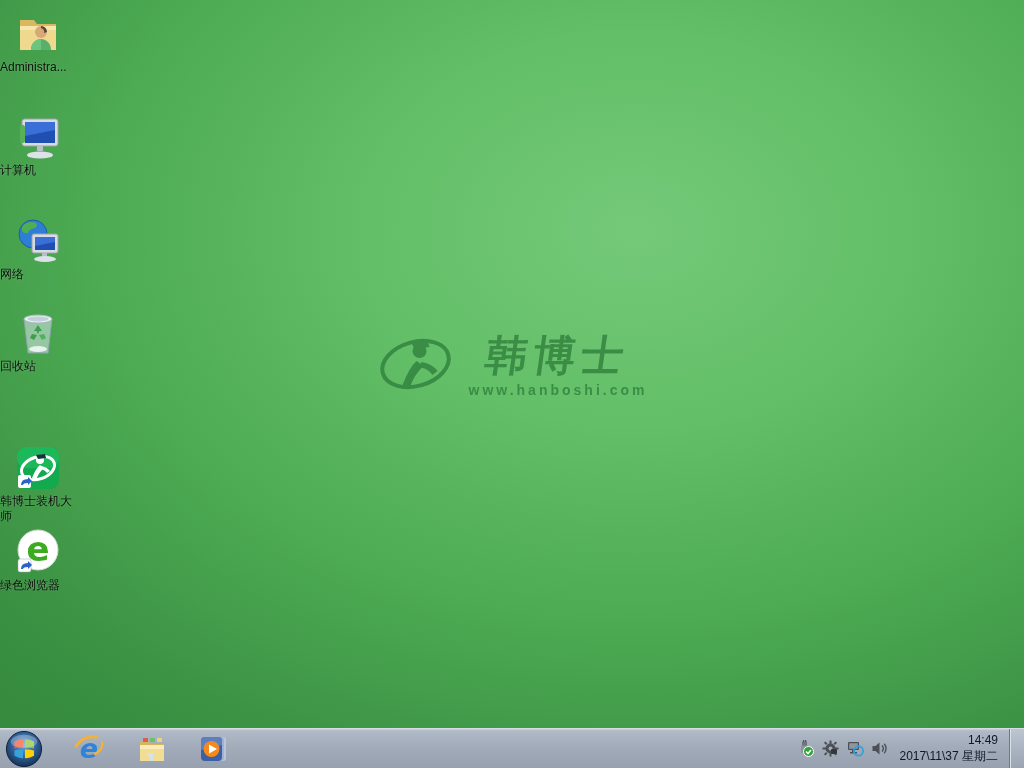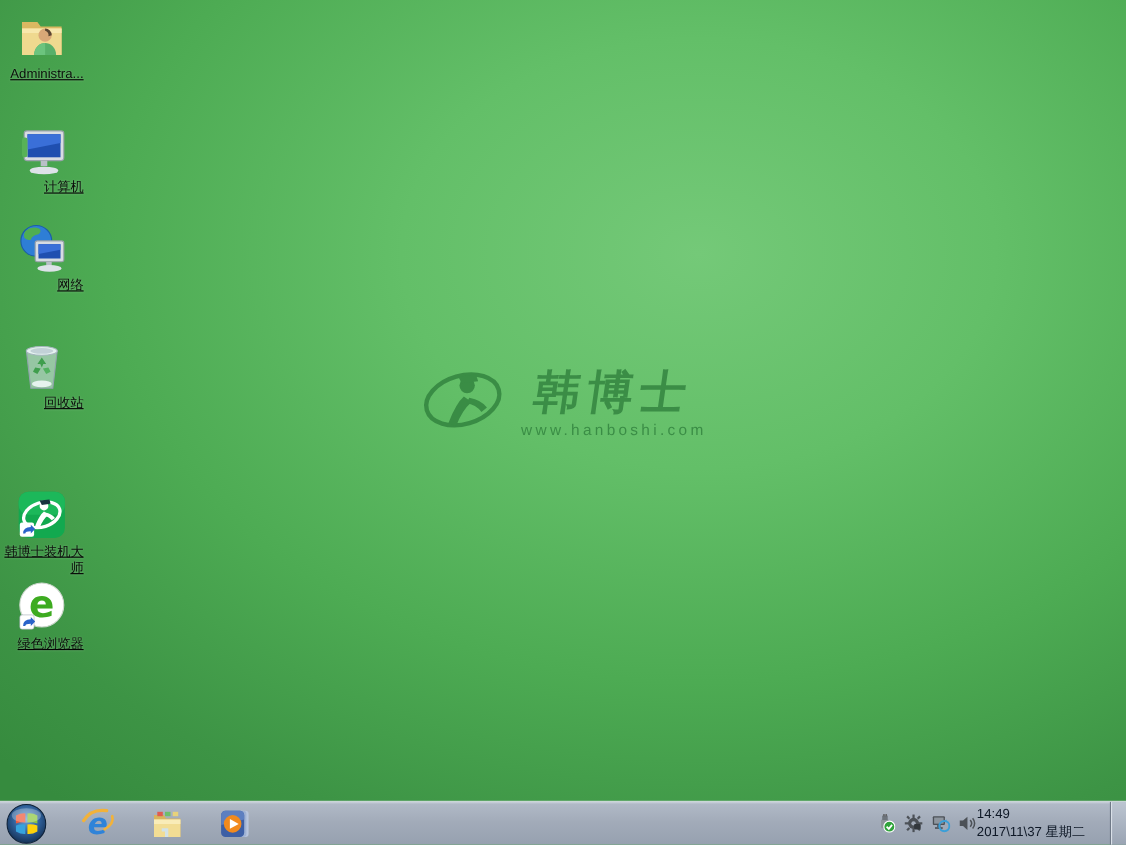--- a/index.html
+++ b/index.html
@@ -3,53 +3,53 @@
 <meta charset="utf-8">
 <style>
   html,body{margin:0;padding:0;}
   body{
     width:1024px;height:768px;overflow:hidden;position:relative;
     font-family:"Liberation Sans",sans-serif;
     background:radial-gradient(ellipse 900px 650px at 62% 30%, #74c978 0%, #63bf68 30%, #4dab53 60%, #3d9445 85%, #368b3e 100%);
   }
   
   .desktop-icon{
-    position:absolute;left:0;width:76px;text-align:right;cursor:default;text-decoration:underline;
+    position:absolute;left:0;width:76px;text-align:left;cursor:default;
   }
   .desktop-icon .glyph{display:block;width:48px;height:48px;margin:0 auto;}
   .desktop-icon .caption{
     display:block;margin-top:2px;font-size:12px;line-height:15px;color:#0b0f0b;
     text-shadow:0 0 2px rgba(255,255,255,0.25);
     word-break:break-all;
   }
   
   .watermark{
     position:absolute;left:512px;top:366px;transform:translate(-50%,-50%);
     display:flex;align-items:center;gap:14px;opacity:0.78;
   }
   .wm-text{display:flex;flex-direction:column;align-items:center;}
   .wm-brand{
     font-size:42px;font-weight:bold;color:#2f7f3c;letter-spacing:6px;
     transform:skewX(-8deg);line-height:44px;
   }
   .wm-url{
-    font-size:14px;color:#2f7f3c;letter-spacing:3px;margin-top:4px;font-weight:normal;
+    font-size:14px;color:#2f7f3c;letter-spacing:3px;margin-top:4px;font-weight:bold;
   }
   
   .taskbar{
     position:absolute;left:0;bottom:0;width:1024px;height:39px;
     background:linear-gradient(to bottom,#ccd3dd 0px,#b0b9c6 2px,#a2abb9 18px,#97a1b0 38px);
     border-top:1px solid #d7dde5;
   }
   .start-button{position:absolute;left:5px;top:1px;width:38px;height:38px;cursor:pointer;}
   .task-icon{position:absolute;top:4px;width:32px;height:32px;cursor:pointer;}
   .tray{position:absolute;top:0;height:39px;right:0;}
   .tray-icon{position:absolute;top:11px;width:17px;height:17px;cursor:pointer;}
   .clock{
-    position:absolute;right:26px;top:3px;width:110px;text-align:left;
+    position:absolute;right:26px;top:3px;width:110px;text-align:right;
     font-size:12px;line-height:16px;color:#0e1826;cursor:default;
   }
   .show-desktop{
     position:absolute;right:0;top:0;width:14px;height:39px;
     background:linear-gradient(to bottom,#bcc5d1,#9aa4b3);
     border-left:1px solid #6f7987;box-shadow:inset 1px 0 0 #d9e0e8;cursor:pointer;
   }
 </style>
 </head>
 <body>
@@ -77,21 +77,21 @@
       <path d="M11 9 h30 v8 l-30 6 Z" fill="#3a6fd8"></path>
       <rect x="6" y="12" width="5" height="18" rx="2" fill="#57b257"></rect>
       <rect x="23" y="33" width="6" height="5" fill="#b8bfc7"></rect>
       <path d="M14 42 q12 -6 24 0 v2 H14 Z" fill="#c8ced6"></path>
       <ellipse cx="26" cy="42" rx="13" ry="3.5" fill="#dde2e8"></ellipse>
     </svg>
   </span>
   <span class="caption">计算机</span>
 </div>
 
-<div class="desktop-icon" style="top:202px">
+<div class="desktop-icon" style="top:217px">
   <span class="glyph">
     <svg width="48" height="48" viewBox="0 0 48 48">
       <circle cx="19" cy="17" r="14" fill="#2e7ed6"></circle>
       <path d="M9 8 q6 -5 13 -2 q2 3 -1 5 q-6 1 -7 5 q-4 1 -6 -2 q-1 -3 1 -6Z" fill="#4fae52"></path>
       <path d="M23 22 q5 -2 8 1 q1 3 -2 5 q-5 1 -7 -2 q-1 -2 1 -4Z" fill="#4fae52"></path>
       <circle cx="19" cy="17" r="14" fill="none" stroke="#1c5ea8"></circle>
       <rect x="18" y="17" width="26" height="19" rx="2" fill="#d7dce2" stroke="#9aa2ab"></rect>
       <rect x="21" y="20" width="20" height="13" fill="#1f4fb0"></rect>
       <path d="M21 20 h20 v5 l-20 4 Z" fill="#3a6fd8"></path>
       <rect x="28" y="36" width="5" height="4" fill="#b8bfc7"></rect>

